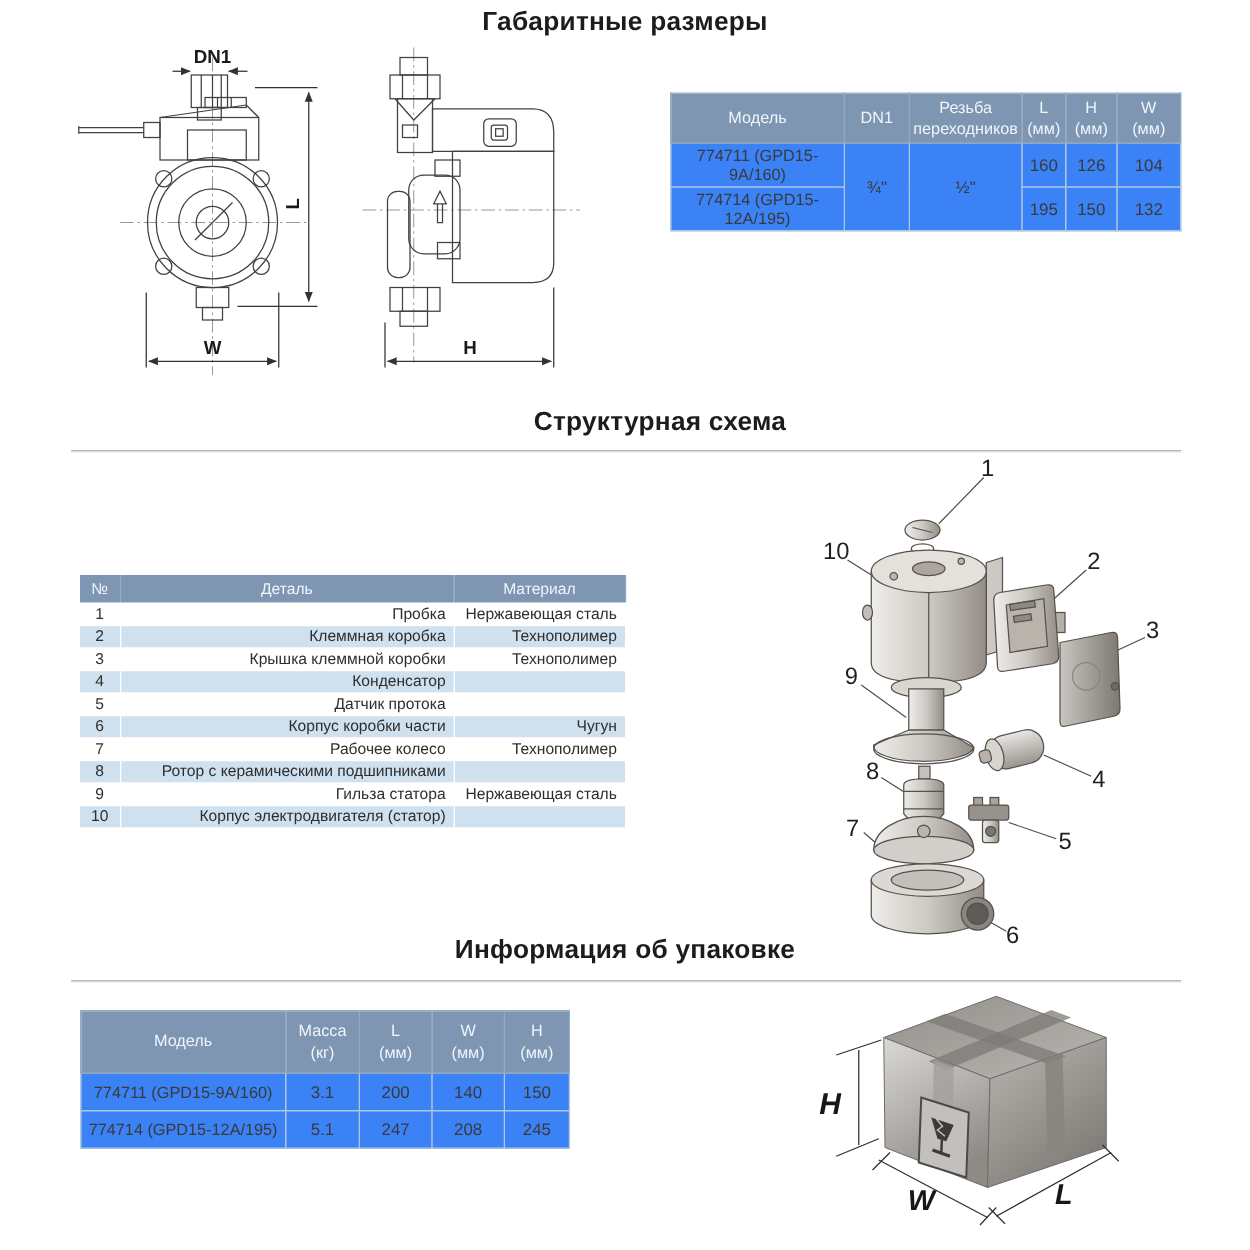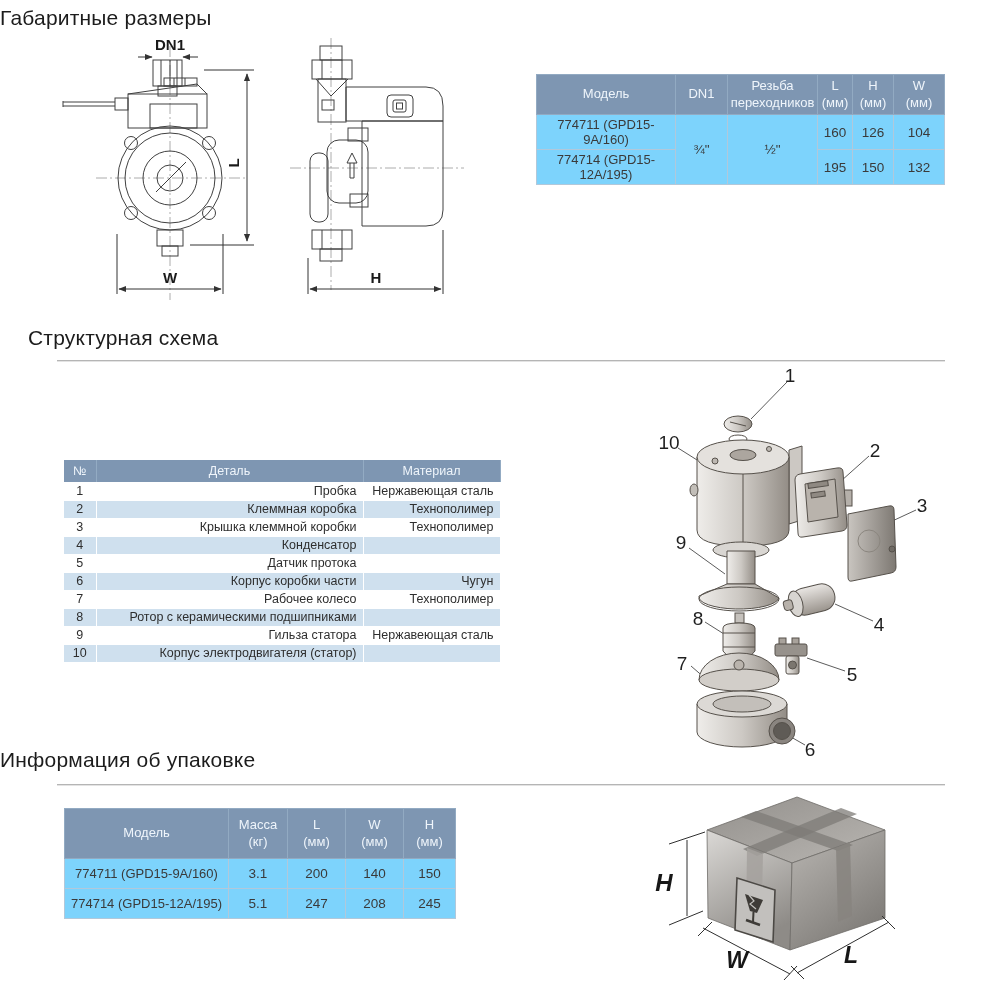--- a/index.html
+++ b/index.html
@@ -1,29 +1,29 @@
 <!DOCTYPE html>
 <html><head>
 <meta charset="utf-8">
 <style>
   * { margin:0; padding:0; box-sizing:border-box; }
   body { background:#fff; font-family:"Liberation Sans", sans-serif; }
   #page { position:relative; width:1000px; height:1000px; background:#ffffff; overflow:hidden; }
 
-  .section-title { position:absolute; left:0; width:1000px; 
-    font-size:21px; font-weight:400; color:#1c1c1c; letter-spacing:.2px; }
+  .section-title { position:absolute; left:0; width:1000px; text-align:center;
+    font-size:21px; font-weight:700; color:#1c1c1c; letter-spacing:.2px; }
   .rule { position:absolute; left:57px; width:888px; height:1px; background:#b5b5b5;
     box-shadow:0 1px 0 #e3e3e3; }
 
   table { border-collapse:collapse; table-layout:fixed; }
   
   .dtable th { background:#7e96b2; color:#eff5fb; font-weight:normal; font-size:13px;
     border:1px solid #92aac2; white-space:pre-line; line-height:1.25; padding:3px 2px;
     text-align:center; vertical-align:middle; }
-  .dtable td { border:1px solid #b2c8da; font-size:13.5px; color:#3a3a3a; background:#7dd3fc;
+  .dtable td { border:1px solid #b2c8da; font-size:13.5px; color:#3a3a3a; background:#3b82f6;
     text-align:center; vertical-align:middle; padding:2px 3px; }
   .dtable .model-cell { font-size:13px; }
   
   .ptable th { background:#7e96b2; color:#eff5fb; font-weight:normal; font-size:12.5px;
     padding:4px 6px; border-right:1px solid #93abc3; text-align:center; }
   .ptable td { font-size:12.5px; color:#2e2e2e; padding:1px 6px; height:18px;
     border-right:1px solid #fff; border-bottom:1px solid #fff; vertical-align:middle; }
   .ptable tbody tr:nth-child(even) td { background:#cfe0ee; }
   .ptable td.c { text-align:center; }
   .ptable td.l { text-align:right; }

